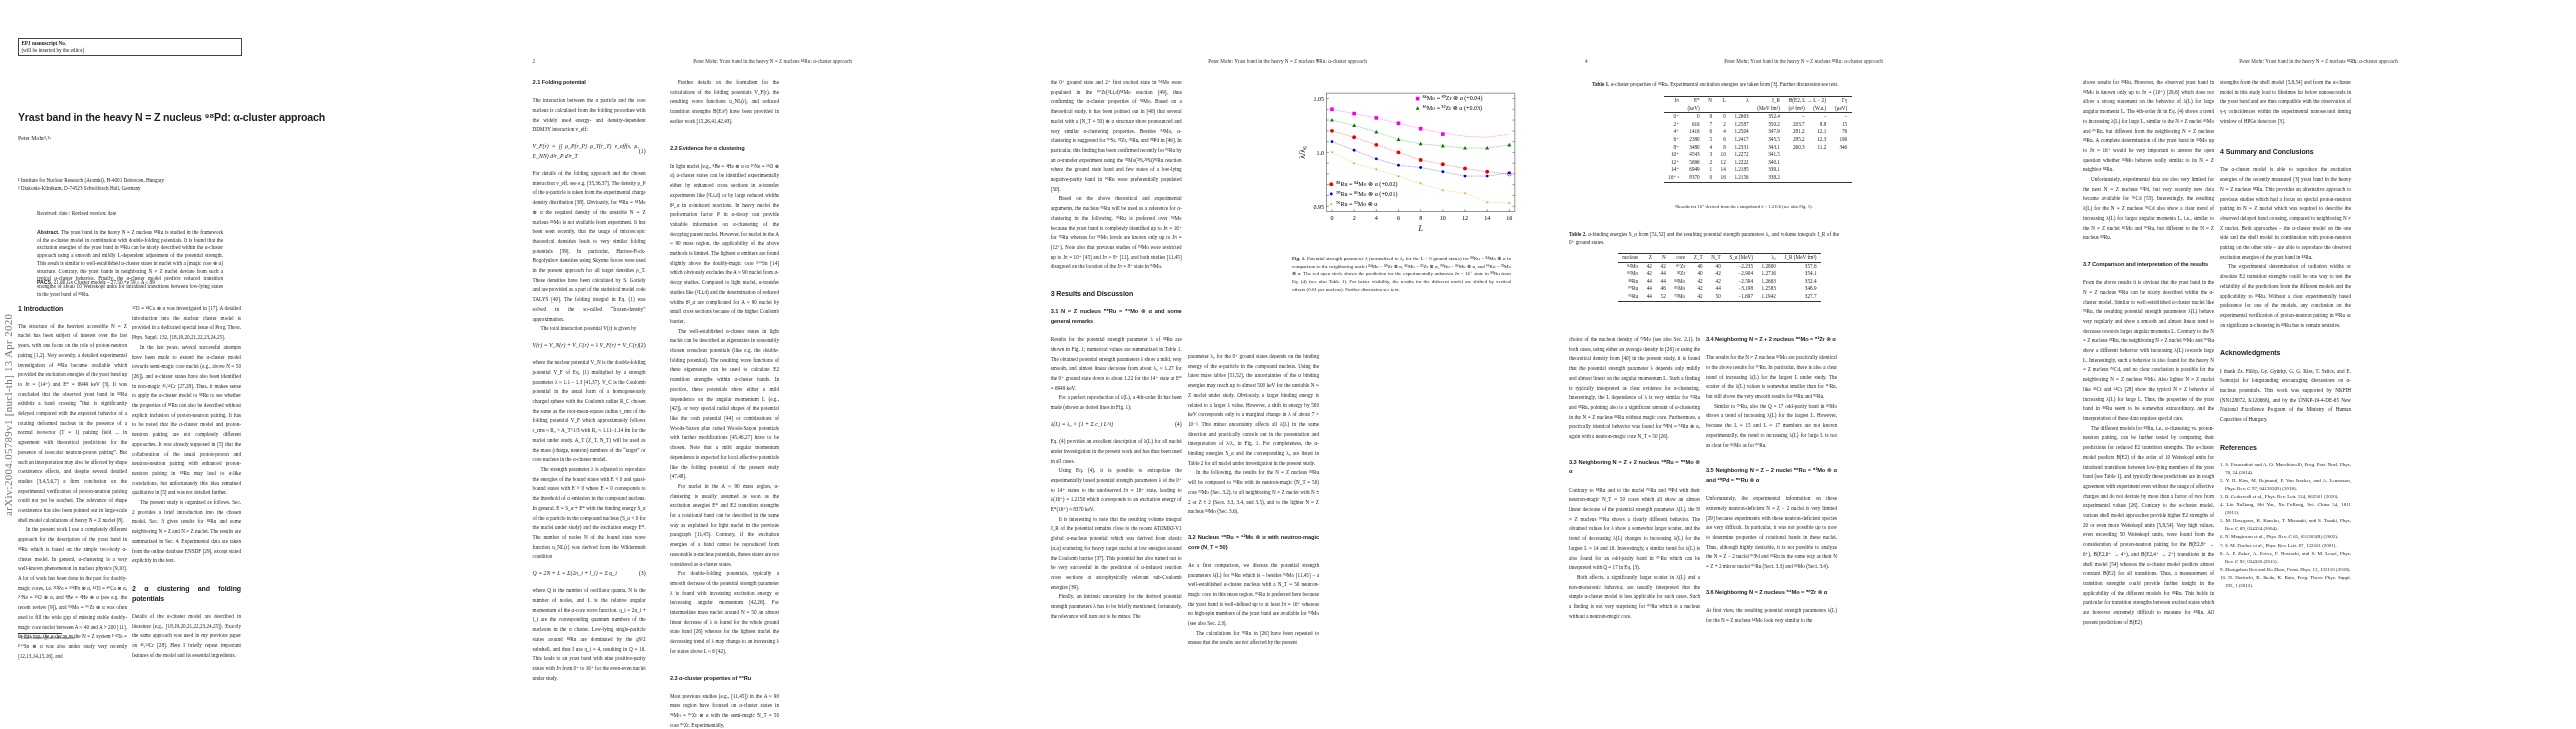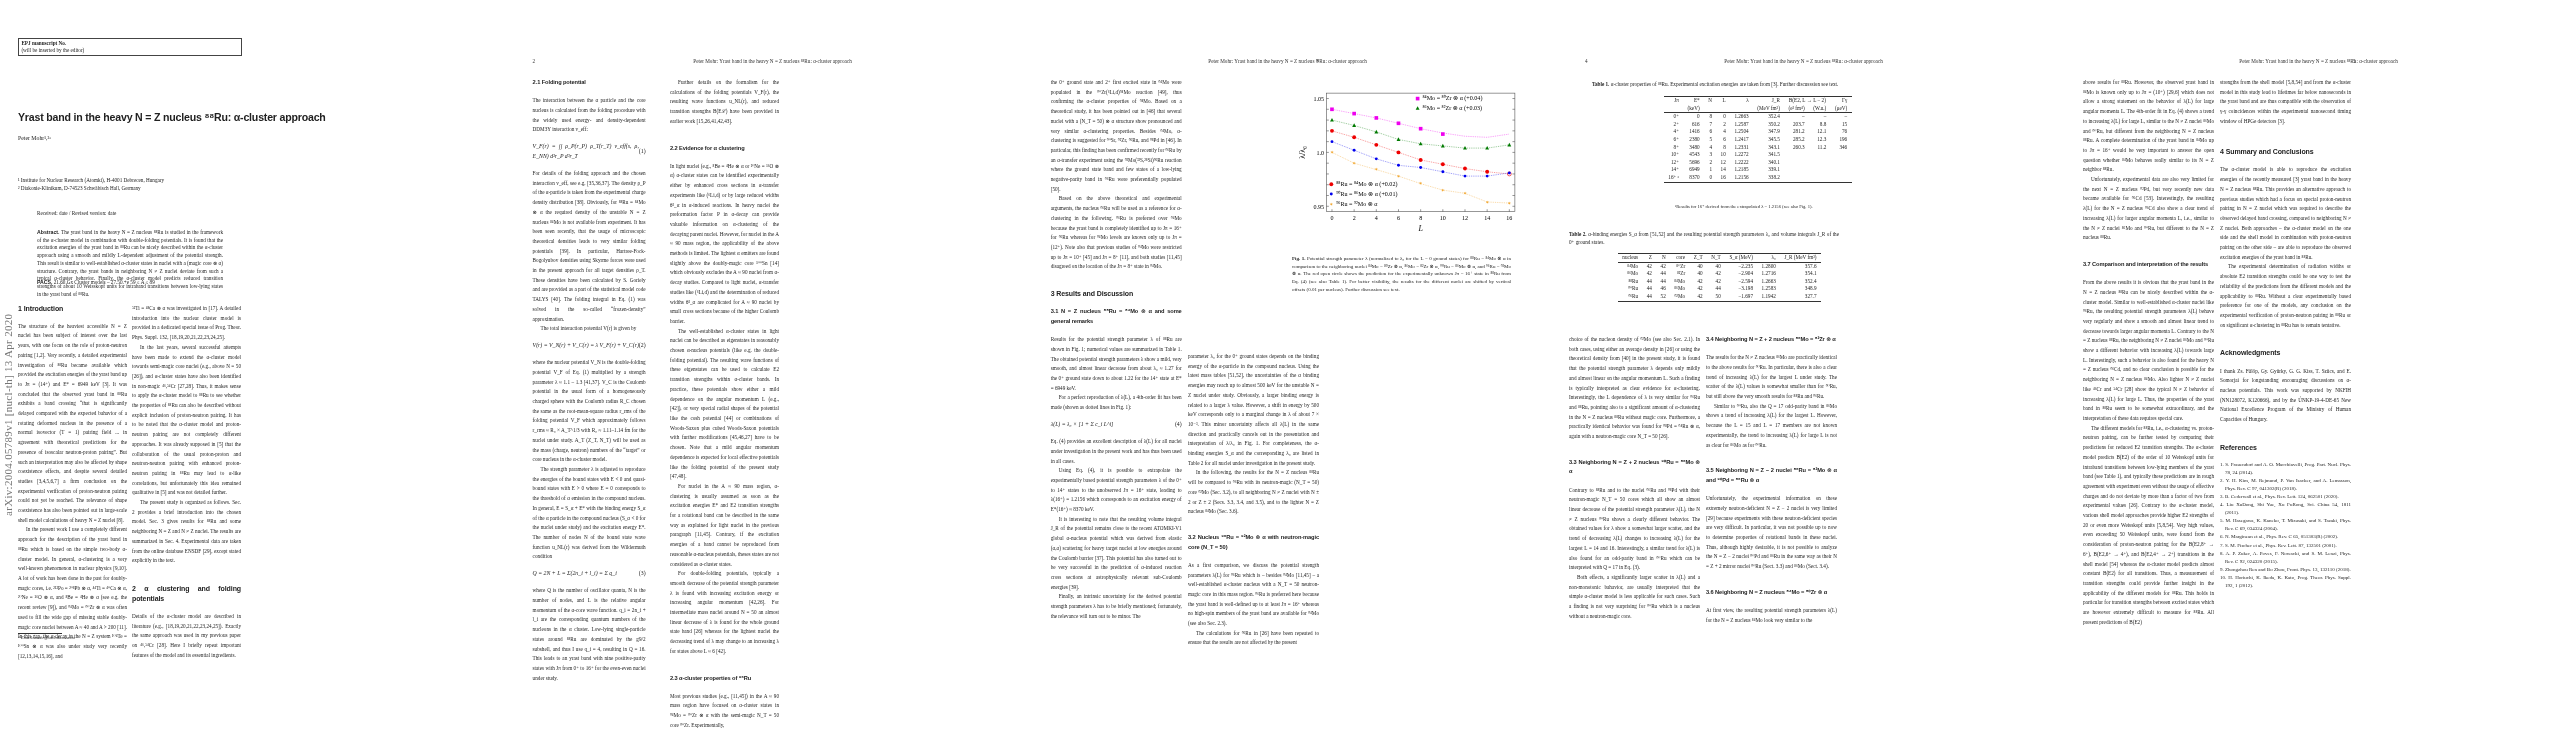--- a/index.html
+++ b/index.html
@@ -46,21 +46,21 @@
 </style>
 </head>
 <body>
 
 <div class="page p1">
   <div class="epjbox">
     <b>EPJ manuscript No.</b>
     <span>(will be inserted by the editor)</span>
   </div>
   <div class="arxiv">arXiv:2004.05789v1  [nucl-th]  13 Apr 2020</div>
-  <div class="title">Yrast band in the heavy N = Z nucleus ⁸⁸Ru: α-cluster approach</div>
+  <div class="title">Yrast band in the heavy N = Z nucleus ⁹⁸Pd: α-cluster approach</div>
   <div class="author">Peter Mohr¹,²ᵃ</div>
   <div class="affil">
     <div>¹ Institute for Nuclear Research (Atomki), H-4001 Debrecen, Hungary</div>
     <div>² Diakonie-Klinikum, D-74523 Schwäbisch Hall, Germany</div>
   </div>
   <div class="received">Received: date / Revised version: date</div>
   <div class="abstract">
     <span class="lbl">Abstract.</span>
     <span>The yrast band in the heavy N = Z nucleus ⁸⁸Ru is studied in the framework of the α-cluster model in combination with double-folding potentials. It is found that the excitation energies of the yrast band in ⁸⁸Ru can be nicely described within the α-cluster approach using a smooth and mildly L-dependent adjustment of the potential strength. This result is similar to well-established α-cluster states in nuclei with a (magic core ⊗ α) structure. Contrary, the yrast bands in neighboring N ≠ Z nuclei deviate from such a typical α-cluster behavior. Finally, the α-cluster model predicts reduced transition strengths of about 10 Weisskopf units for intraband transitions between low-lying states in the yrast band of ⁸⁸Ru.</span>
   </div>

